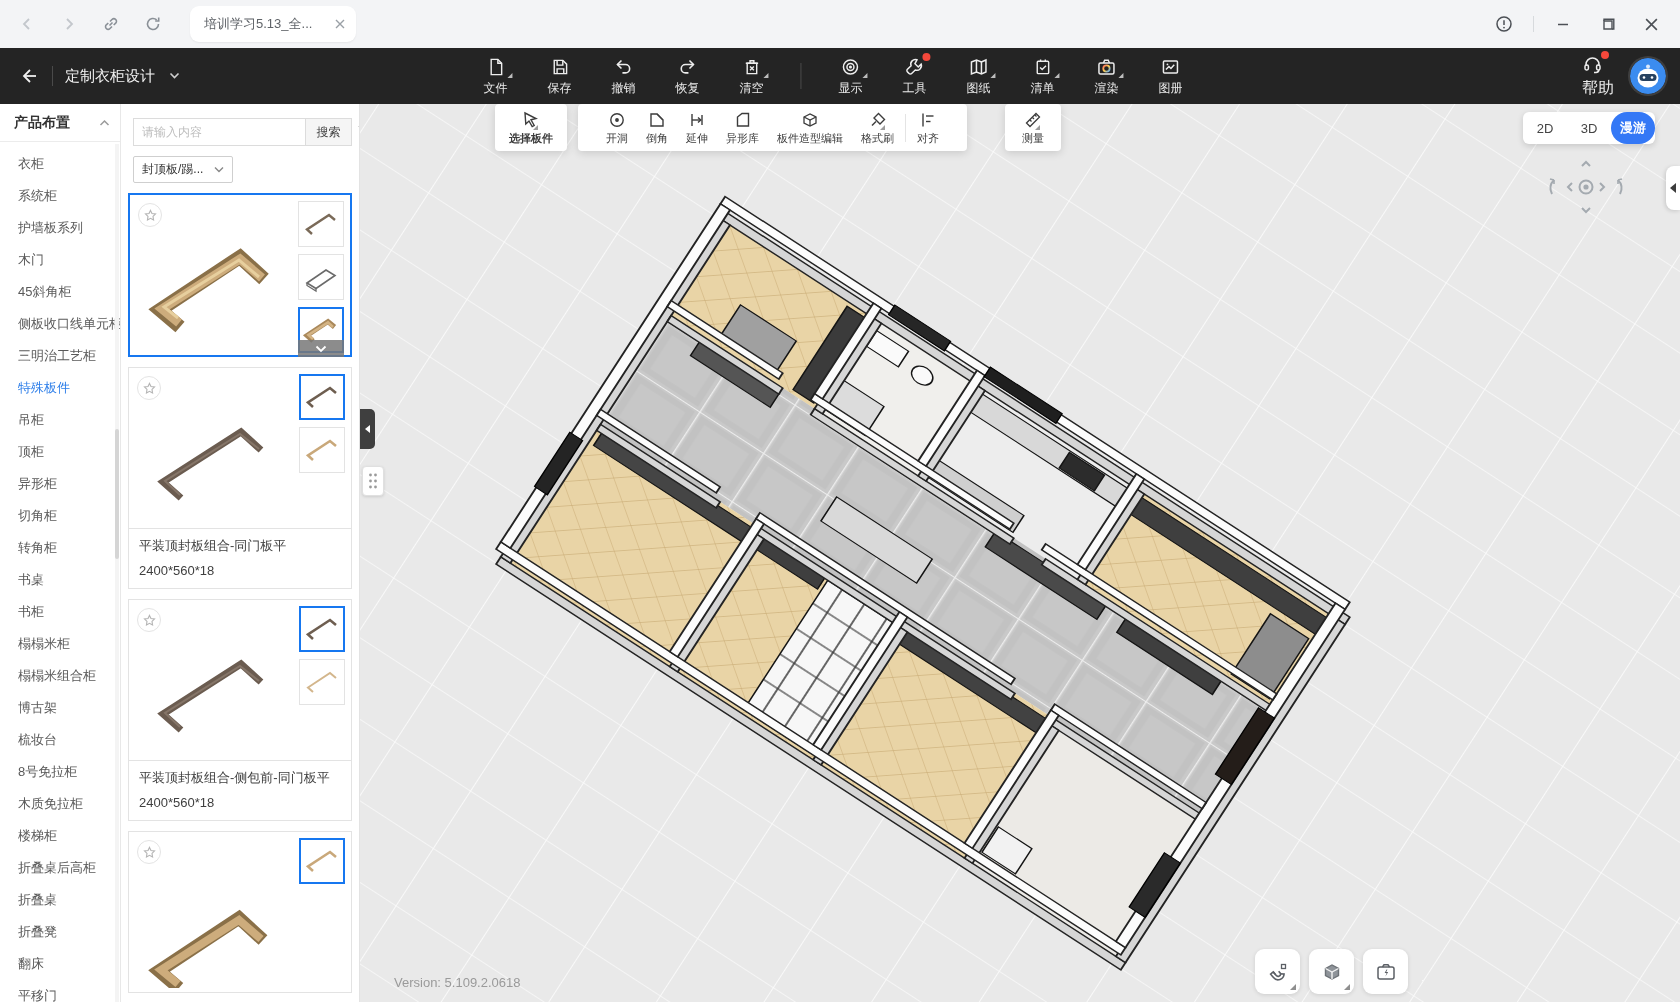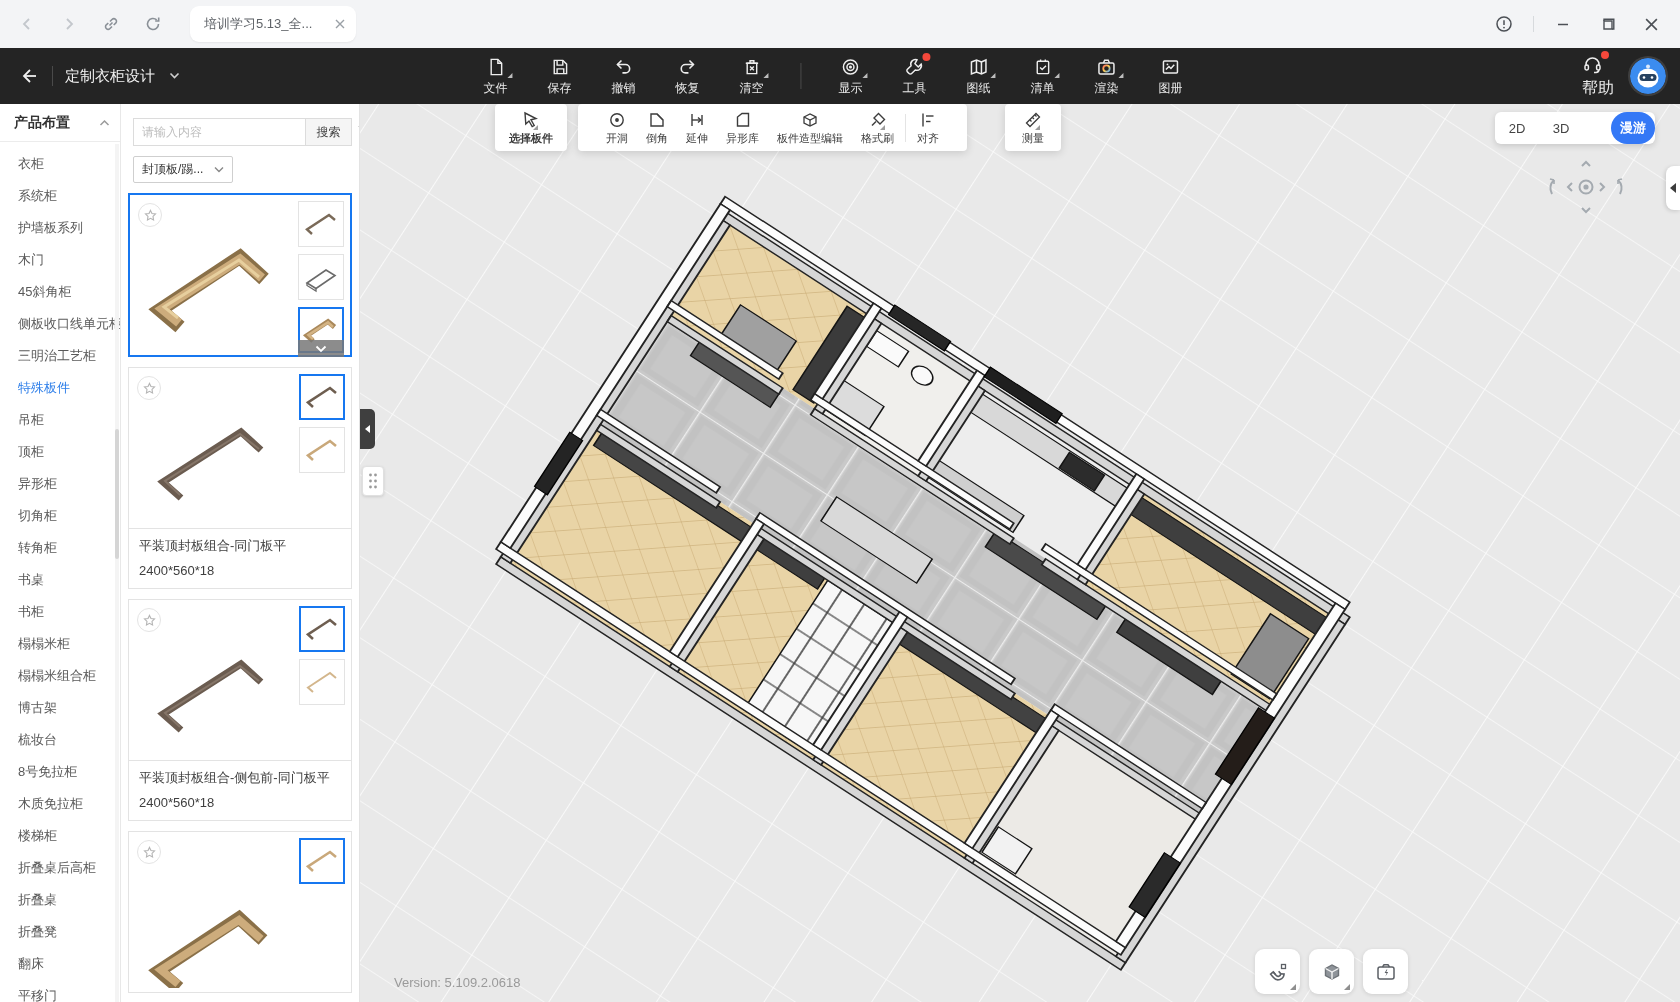--- a/index.html
+++ b/index.html
@@ -80,21 +80,21 @@
   .scene { position:absolute; inset:0; }
 
   .tool-card { position:absolute; top:0; background:#fff; border-radius:4px; box-shadow:0 2px 8px rgba(0,0,0,.14); display:flex; align-items:center; height:47px; z-index:10; }
   .tc-item { display:flex; flex-direction:column; align-items:center; justify-content:center; gap:1px; font-size:11px; color:#3c3c3c; padding:0 9px; cursor:pointer; position:relative; white-space:nowrap; }
   .tc-item .ic { height:20px; display:flex; align-items:center; position:relative; }
   .tc-item .caret { position:absolute; right:2px; bottom:14px; width:0; height:0; border-style:solid; border-width:0 0 5px 5px; border-color:transparent transparent #9c9c9c transparent; }
   .tc-sep { width:1px; height:28px; background:#e4e4e4; margin:0 2px; }
 
   .mode-switch { position:absolute; top:8px; right:25px; height:32px; background:#fff; border-radius:6px; box-shadow:0 2px 6px rgba(0,0,0,.15); display:flex; align-items:center; overflow:hidden; z-index:10; }
   .mode { width:44px; height:32px; display:flex; align-items:center; justify-content:center; font-size:13px; color:#444; cursor:pointer; }
-  .mode.active { background:#3478f6; color:#fff; border-radius:16px; font-weight:bold;margin-left:28px; }
+  .mode.active { background:#3478f6; color:#fff; border-radius:16px; font-weight:bold; }
 
   .nav-cluster { position:absolute; top:52px; right:42px; z-index:9; color:#a0a6ab; }
 
   .edge-tab { position:absolute; top:62px; right:0; width:14px; height:44px; background:#fff; border-radius:8px 0 0 8px; box-shadow:-1px 1px 4px rgba(0,0,0,.15); display:flex; align-items:center; justify-content:center; cursor:pointer; z-index:10; }
   .edge-tab::before { content:""; width:0; height:0; border-style:solid; border-width:5px 6px 5px 0; border-color:transparent #3c3c3c transparent transparent; }
 
   .collapse-tab { position:absolute; left:0; top:305px; width:15px; height:40px; background:#3f3f3f; border-radius:0 5px 5px 0; display:flex; align-items:center; justify-content:center; cursor:pointer; z-index:10; }
   .collapse-tab::before { content:""; width:0; height:0; border-style:solid; border-width:4px 5px 4px 0; border-color:transparent #fff transparent transparent; }
   .drag-handle { position:absolute; left:2px; top:362px; width:22px; height:30px; background:#fff; border:1px solid #e0e0e0; border-radius:4px; box-shadow:0 1px 3px rgba(0,0,0,.12); display:flex; align-items:center; justify-content:center; cursor:grab; z-index:10; }
 

